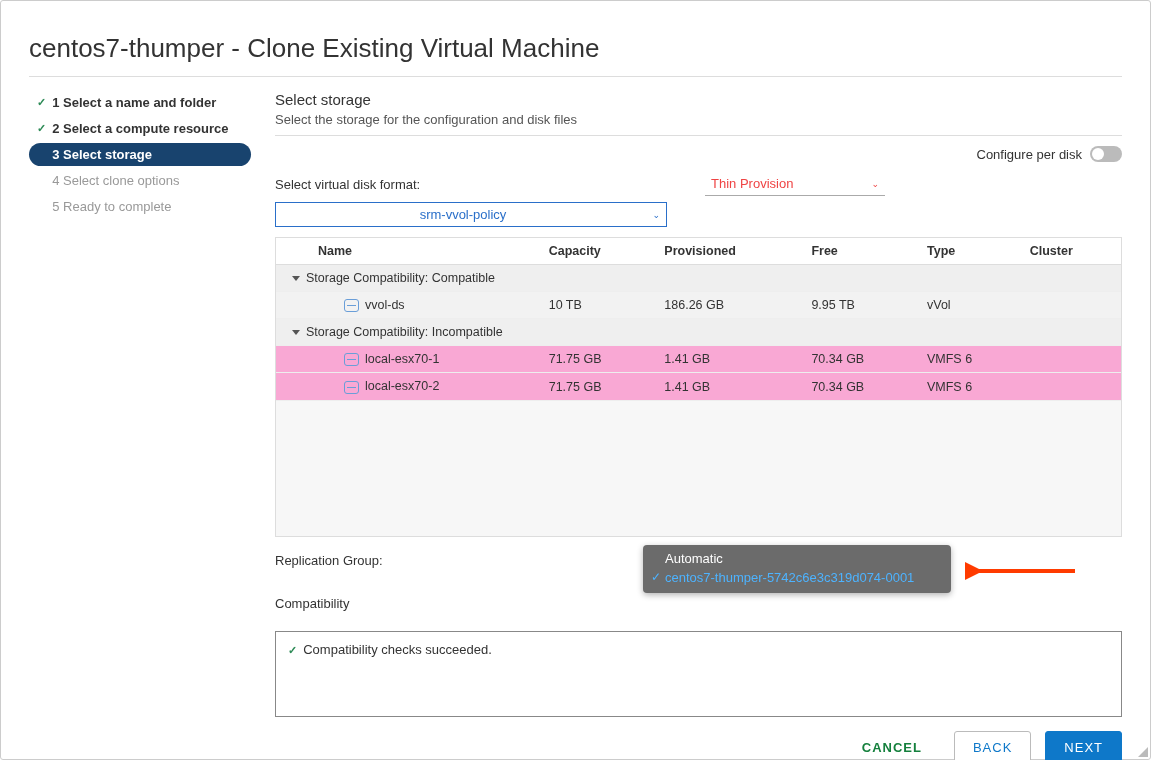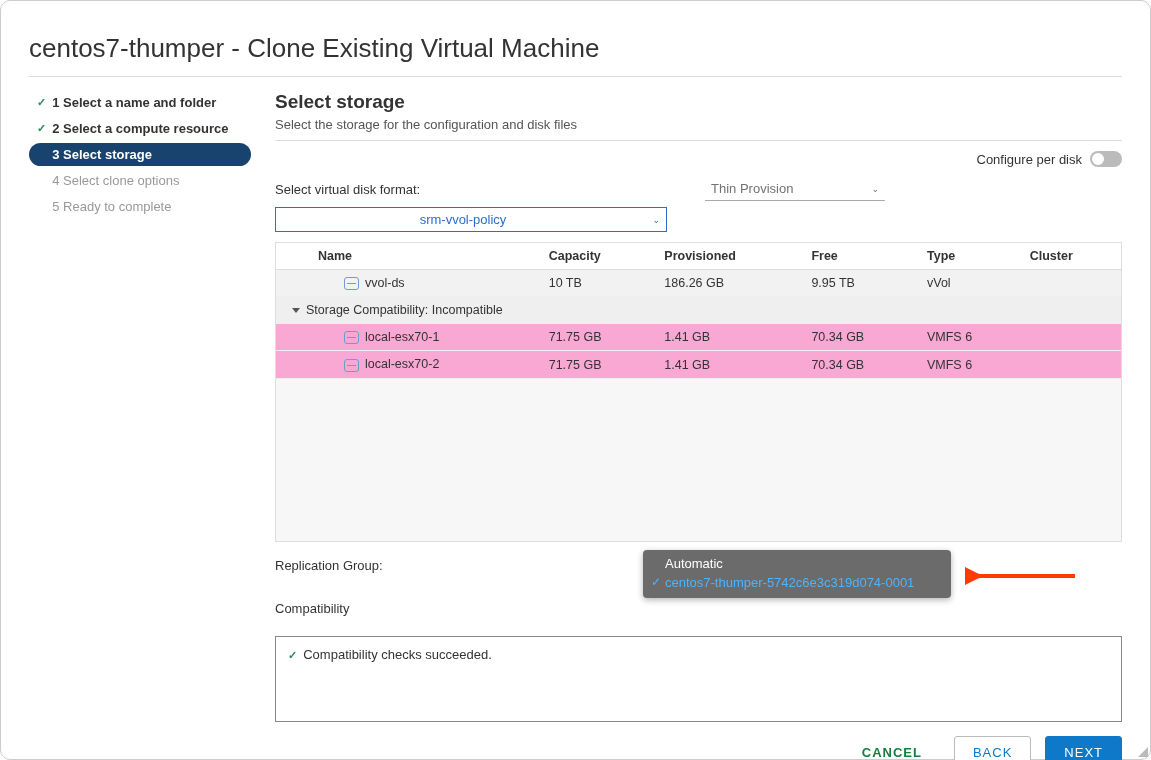--- a/index.html
+++ b/index.html
@@ -1,35 +1,35 @@
 <!DOCTYPE html>
 <html><head>
 <meta charset="utf-8">
 <style>
   * { box-sizing: border-box; margin: 0; padding: 0; font-family: Arial, Helvetica, sans-serif; }
   body { background: #fff; color: #333; font-size: 13px; }
-  .dialog { width: 1151px; height: 760px; border: 1px solid #ccc; border-radius: 10px; padding: 0 28px 18px 28px; position: relative; background:#fff;}
+  .dialog { width: 1151px; height: 760px; border: 1px solid #ccc; border-radius: 3px; padding: 0 28px 18px 28px; position: relative; background:#fff;}
   .title { font-size: 26px; font-weight: 300; color: #333; padding: 32px 0 12px 0; border-bottom: 1px solid #ddd; }
   .body { display: flex; margin-top: 14px; height: 610px; }
   .steps { width: 222px; flex-shrink:0; }
   .step { padding: 4px 8px; margin-bottom: 3px; font-size: 13px; color:#555; display:flex; align-items:center; gap:6px; border-radius:14px;}
   .step.done { color: #333; font-weight:600;}
   .step.active { background: #18436e; color: #fff; font-weight:600; }
   .step.future { color:#999;text-align:right; }
   .chk { color:#2e8b57; font-weight:bold; font-size:11px;}
   .step.active .chk, .step.future .chk { visibility:hidden;}
   .content { flex:1; padding-left: 24px; }
-  .sect-title { font-weight:700; font-size:19px; }
+  .sect-title { font-weight:400; font-size:15px; }
   .sect-sub { font-size:13px; color:#555; margin:4px 0 8px 0; padding-bottom:8px; border-bottom:1px solid #ddd;}
   .row-rt { display:flex; justify-content:flex-end; align-items:center; gap:8px; margin:10px 0;}
   .toggle { width:32px; height:16px; background:#bbb; border-radius:8px; position:relative;}
   .toggle::after{content:"";position:absolute;left:2px;top:2px;width:12px;height:12px;background:#fff;border-radius:50%;}
   .frow { display:flex; align-items:center; margin:6px 0; }
   .flabel { width:430px; font-size:13px; color:#333; }
-  .sel-plain { border:none; border-bottom:1px solid #aaa; padding:4px 24px 4px 6px; width:180px; font-size:13px; color:#737373; background:#fff; position:relative;}
+  .sel-plain { border:none; border-bottom:1px solid #aaa; padding:4px 24px 4px 6px; width:180px; font-size:13px; color:#ef4444; background:#fff; position:relative;}
   .sel-blue { border:1px solid #2a6fc9; color:#2a6fc9; font-size:13px; padding:4px 24px 4px 8px; width:392px; text-align:center; background:#fff; position:relative;}
   .caret { position:absolute; right:6px; top:50%; transform:translateY(-50%); font-size:9px; color:inherit;}
   .tbl-wrap { border:1px solid #ddd; margin-top:10px; height:300px; background:#f7f7f7; overflow:hidden;}
   table { width:100%; border-collapse:collapse; font-size:12.5px;}
   thead th { background:#fff; text-align:left; font-weight:600; padding:6px 8px; border-bottom:1px solid #ddd;}
   thead th:first-child{width:34px;}
   tbody td { padding:6px 8px; border-bottom:1px solid #eee; background:#f9a8d4;}
   .grp td { background:#efefef; font-size:12.5px;}
   .grp .arrow{display:inline-block;width:0;height:0;border-left:4px solid transparent;border-right:4px solid transparent;border-top:5px solid #555;margin-right:6px;margin-left:8px;vertical-align:middle;}
   .ds-ico{display:inline-block;width:15px;height:13px;border:1.5px solid #6a9ed8;border-radius:3px;margin-right:6px;vertical-align:middle;position:relative;}
@@ -114,20 +114,23 @@
               <th></th>
               <th>Name</th>
               <th>Capacity</th>
               <th>Provisioned</th>
               <th>Free</th>
               <th>Type</th>
               <th>Cluster</th>
             </tr>
           </thead>
           <tbody>
+            <tr class="grp">
+                <td colspan="7"><span class="arrow"></span><span>Storage Compatibility: Compatible</span></td>
+              </tr>
             <tr class="sel">
               <td></td>
               <td class="indent"><span class="ds-ico"></span><span>vvol-ds</span></td>
               <td>10 TB</td>
               <td>186.26 GB</td>
               <td>9.95 TB</td>
               <td>vVol</td>
               <td></td>
             </tr>
             <tr class="grp">

